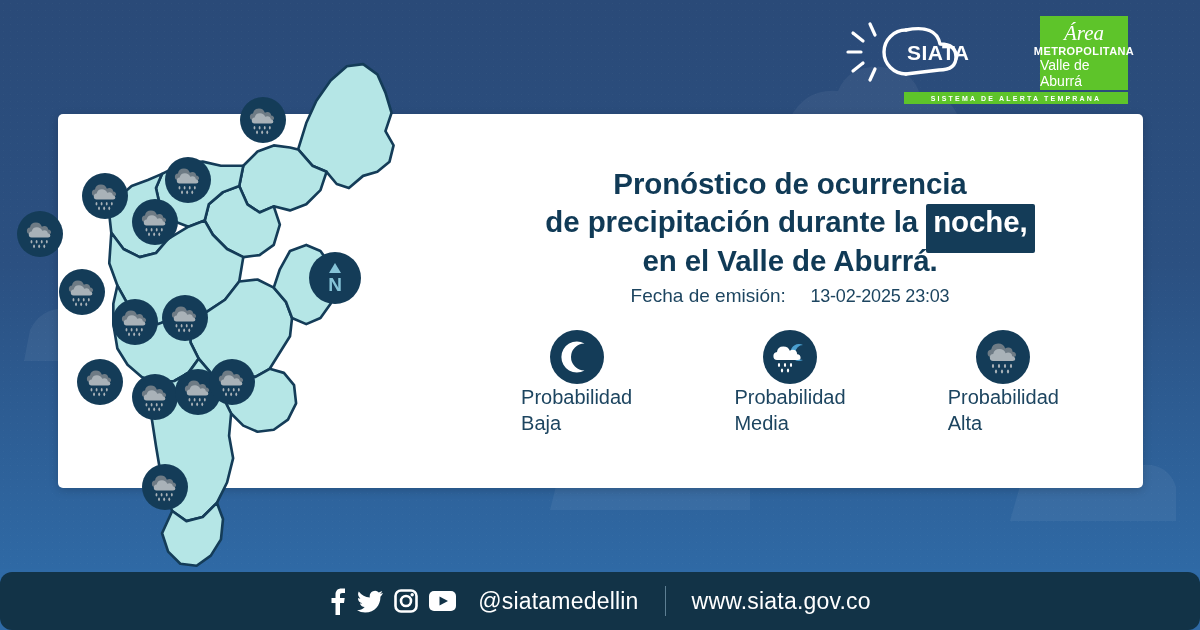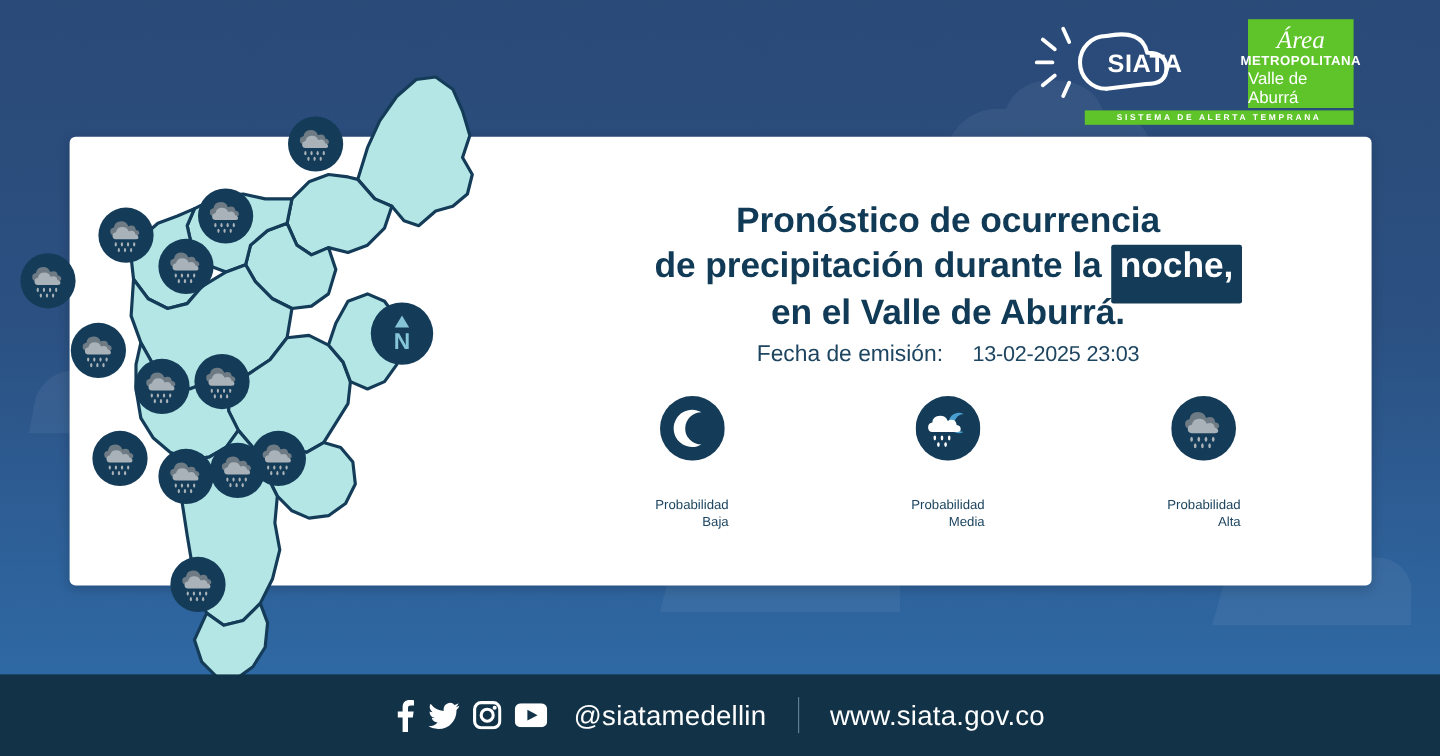--- a/index.html
+++ b/index.html
@@ -41,40 +41,40 @@
   .fecha{position:absolute;left:470px;top:285px;width:640px;text-align:center;
          color:#1d4560;font-size:16.5px;white-space:nowrap;}
   .fecha .lbl{font-size:19px;}
   .fecha .val{font-size:18px;letter-spacing:-.2px;margin-left:20px;}
 
   
   .legend{position:absolute;left:470px;top:330px;width:640px;
           display:flex;justify-content:space-around;align-items:flex-start;}
   .leg-item{width:190px;display:flex;flex-direction:column;align-items:center;}
   .leg-icon{width:54px;height:54px;}
-  .leg-label{margin-top:30px;text-align:right;color:#1d4560;
-             font-size:11px;line-height:1.30;white-space:pre-line;}
-
-  
-  .logos{position:absolute;right:72px;top:16px;display:flex;align-items:flex-start;gap:8px;}
+  .leg-label{margin-top:0;text-align:left;color:#1d4560;
+             font-size:20px;line-height:1.30;white-space:pre-line;}
+
+  
+  .logos{position:absolute;right:72px;top:16px;display:flex;align-items:flex-start;gap:24px;}
   .siata-logo{width:128px;height:72px;}
   .area-logo{width:88px;height:74px;background:#5ec42a;
              display:flex;flex-direction:column;align-items:center;justify-content:flex-start;
              padding-top:2px;box-sizing:border-box;margin-left:44px;}
   .area-script{width:78px;height:44px;}
   .area-m{color:#fff;font-size:11px;font-weight:bold;letter-spacing:.4px;line-height:1;text-align:center;}
   .area-v{color:#fff;font-size:14px;line-height:1.18;}
   .siata-strip{position:absolute;right:72px;top:92px;width:224px;height:12px;
                background:#5ec42a;display:flex;align-items:center;justify-content:center;}
   .siata-strip span{color:#ffffff;font-size:7px;font-weight:bold;letter-spacing:2.2px;
                     white-space:nowrap;}
 
   
-  .footer{position:absolute;left:0;bottom:0;width:1200px;height:68px;background:#123347;
-          display:flex;align-items:center;justify-content:center;gap:0;}
+  .footer{position:absolute;left:0;bottom:0;width:1200px;height:58px;background:#123347;
+          display:flex;align-items:center;justify-content:center;gap:0;border-radius:12px;}
   .foot-inner{display:flex;align-items:center;}
   .soc{display:flex;align-items:center;gap:11px;margin-right:22px;}
   .soc svg{display:block;}
   .handle{color:#ffffff;font-size:23px;letter-spacing:.2px;}
   .divider{width:1px;height:30px;background:#5d7f93;margin:0 26px;}
   .website{color:#ffffff;font-size:23px;letter-spacing:.2px;}
   .footer-top{position:absolute;left:0;bottom:58px;width:1200px;height:3px;background:#2f6aa6;}
 </style>
 </head>
 <body>

